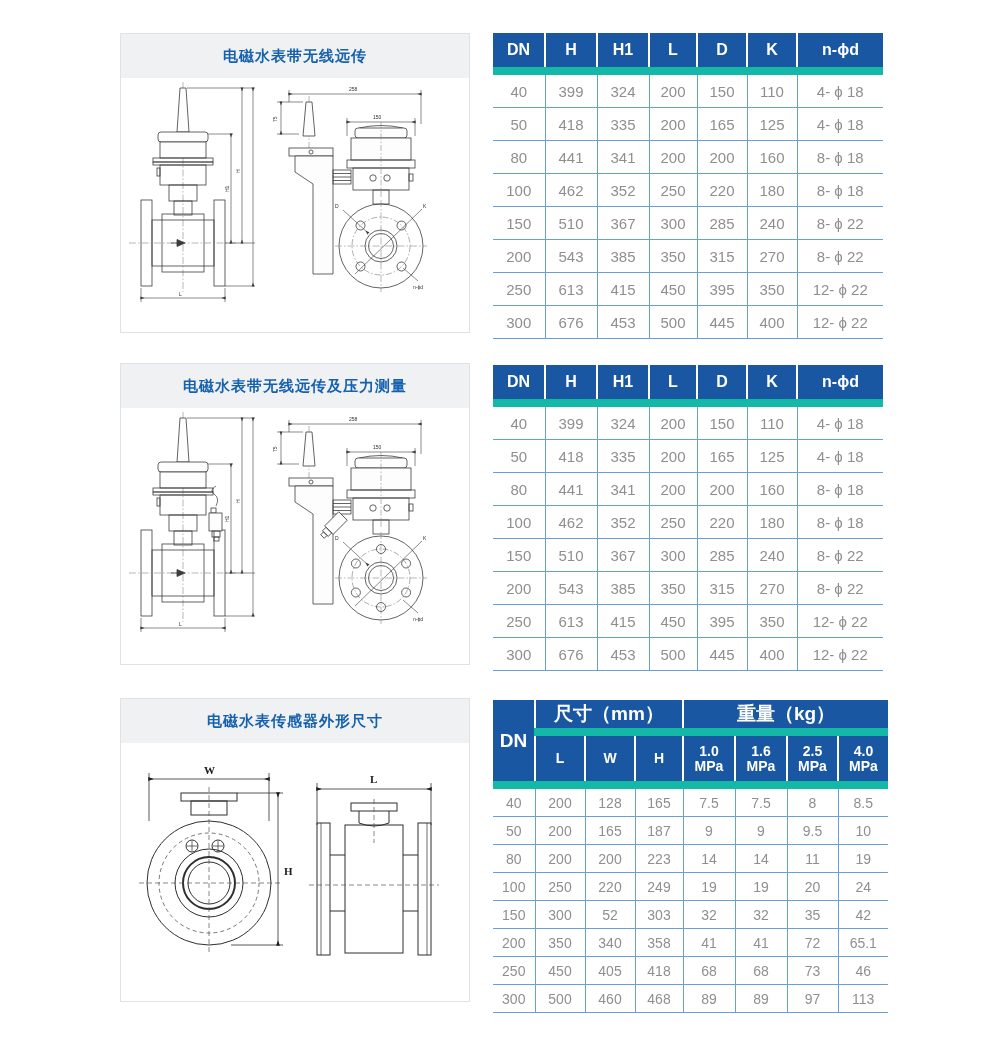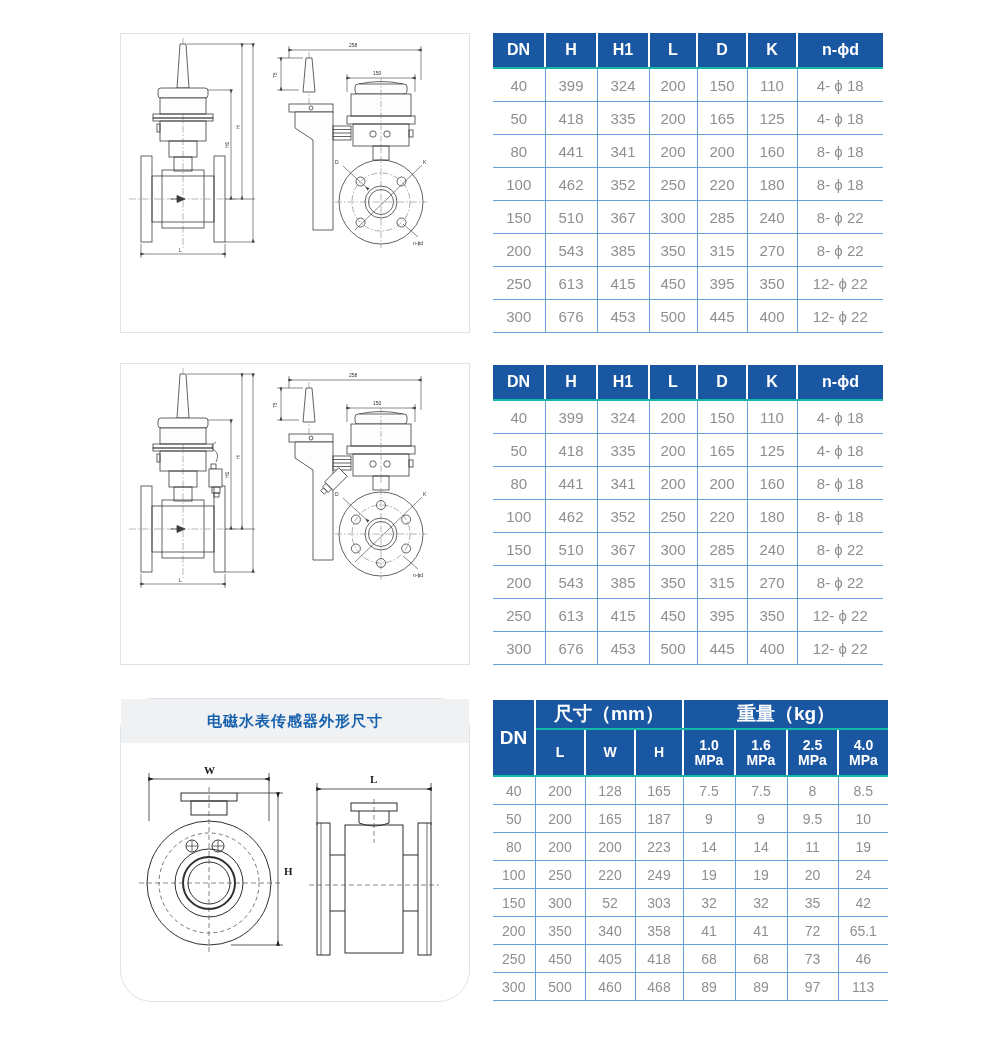--- a/index.html
+++ b/index.html
@@ -18,21 +18,21 @@
   .panel .banner .title{
     color:#1661ad;font-size:15px;font-weight:bold;letter-spacing:1px;
   }
   .panel svg{display:block;}
   .spec-table{
     position:absolute;left:493px;border-collapse:collapse;table-layout:fixed;
     font-family:"Liberation Sans","DejaVu Sans",sans-serif;
   }
   .spec-table th{
     background:#1a57a2;color:#ffffff;font-weight:bold;font-size:16px;text-align:center;
-    border-right:2px solid #ffffff;border-bottom:2px solid #14b8a6;padding:0;
+    border-right:2px solid #ffffff;border-bottom:8px solid #14b8a6;padding:0;
   }
   .spec-table tr th:last-child{border-right:0;}
   .spec-table td{
     text-align:center;color:#8f8f8f;font-size:15px;padding:0;
     border-right:1px solid #66a0d6;border-bottom:1px solid #66a0d6;
     white-space:nowrap;overflow:hidden;
   }
   .spec-table td:last-child{border-right:0;}
   #table-1 th,#table-2 th{height:34px;}
   #table-1 td,#table-2 td{height:32px;}
@@ -41,20 +41,23 @@
   #table-3 .sub-row th{height:45px;font-size:14px;white-space:pre-line;line-height:15px;}
   #table-3 td{height:27px;font-size:14px;}
   svg text{fill:#2e2e2e;font-family:"Liberation Sans","DejaVu Sans",sans-serif;}
   svg .dimlbl{font-size:5px;}
   svg .biglbl{font-size:11px;font-weight:bold;font-family:"Liberation Serif","DejaVu Serif",serif;fill:#1c1c1c;}
 </style>
 </head>
 <body>
 
 <div class="panel" style="top:33px;height:300px;">
+  <div class="banner">
+    <span class="title">电磁水表带无线远传</span>
+  </div>
   <svg width="348" height="254" viewBox="0 0 348 254">
     <defs>
       <marker id="a1" markerWidth="8" markerHeight="8" refX="6" refY="3" orient="auto">
           <path d="M0,3 L7,0.6 L7,5.4 Z" fill="#3c3c3c"></path>
         </marker>
       <marker id="b1" markerWidth="8" markerHeight="8" refX="1" refY="3" orient="auto">
           <path d="M7,3 L0,0.6 L0,5.4 Z" fill="#3c3c3c"></path>
         </marker>
     </defs>
     <g stroke="#3c3c3c" stroke-width="0.8" fill="none">
@@ -242,20 +245,23 @@
         <td>453</td>
         <td>500</td>
         <td>445</td>
         <td>400</td>
         <td>12- ϕ 22</td>
       </tr>
     </tbody>
 </table>
 
 <div class="panel" style="top:363px;height:302px;">
+  <div class="banner">
+    <span class="title">电磁水表带无线远传及压力测量</span>
+  </div>
   <svg width="348" height="256" viewBox="0 0 348 256">
     <defs>
       <marker id="a2" markerWidth="8" markerHeight="8" refX="6" refY="3" orient="auto">
           <path d="M0,3 L7,0.6 L7,5.4 Z" fill="#3c3c3c"></path>
         </marker>
       <marker id="b2" markerWidth="8" markerHeight="8" refX="1" refY="3" orient="auto">
           <path d="M7,3 L0,0.6 L0,5.4 Z" fill="#3c3c3c"></path>
         </marker>
     </defs>
     <g stroke="#3c3c3c" stroke-width="0.8" fill="none">
@@ -456,21 +462,21 @@
         <td>676</td>
         <td>453</td>
         <td>500</td>
         <td>445</td>
         <td>400</td>
         <td>12- ϕ 22</td>
       </tr>
     </tbody>
 </table>
 
-<div class="panel" style="top:698px;height:304px;border-radius:32px;">
+<div class="panel" style="top:698px;height:304px;">
   <div class="banner">
     <span class="title">电磁水表传感器外形尺寸</span>
   </div>
   <svg width="348" height="258" viewBox="0 0 348 258">
     <defs>
       <marker id="a3" markerWidth="8" markerHeight="8" refX="6" refY="3" orient="auto">
           <path d="M0,3 L7,0.6 L7,5.4 Z" fill="#1c1c1c"></path>
         </marker>
       <marker id="b3" markerWidth="8" markerHeight="8" refX="1" refY="3" orient="auto">
           <path d="M7,3 L0,0.6 L0,5.4 Z" fill="#1c1c1c"></path>

